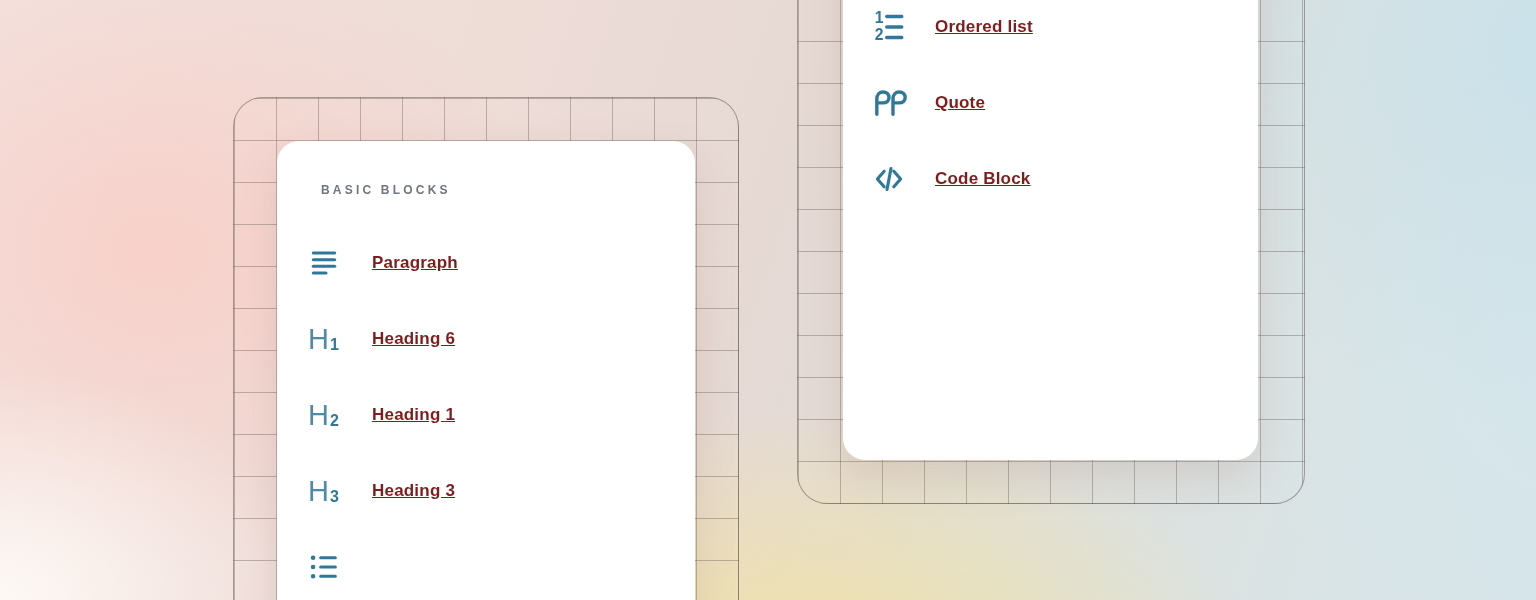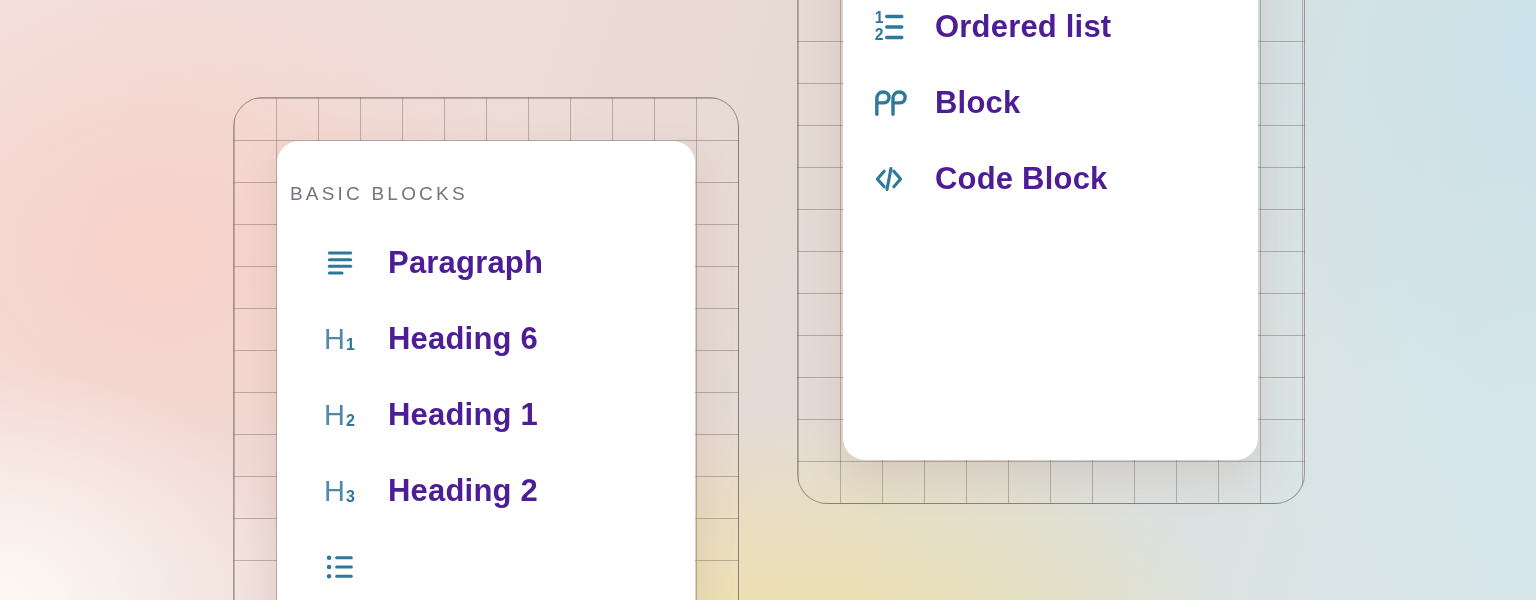--- a/index.html
+++ b/index.html
@@ -28,39 +28,39 @@
   }
   .grid-left{left:233px;top:97px;width:504px;height:540px;}
   .grid-right{left:797px;top:-128px;width:506px;height:630px;}
   .card{
     position:absolute;background:#ffffff;border-radius:22px;
     box-shadow:0 16px 42px rgba(140,95,80,0.16);
   }
   .card-left{left:277px;top:141px;width:418px;height:500px;}
   .card-right{left:843px;top:-84px;width:415px;height:544px;}
   .card-header{
-    position:absolute;top:42px;left:13px;
-    font-size:19px;font-weight:400;letter-spacing:3.2px;
+    position:absolute;top:42px;left:44px;
+    font-size:12px;font-weight:700;letter-spacing:3.2px;
     color:#70767f;white-space:nowrap;
   }
   .rows{position:absolute;left:0;right:0;}
   .rows-left{top:84px;}
   .rows-right{top:73px;}
   .row{
-    height:76px;display:flex;align-items:center;padding-left:47px;
+    height:76px;display:flex;align-items:center;padding-left:31px;
     cursor:pointer;
   }
   .rows-right .row{padding-left:28px;}
   .icon{
     width:44px;display:flex;align-items:center;justify-content:flex-start;
     color:#2e7899;flex:0 0 44px;
   }
   .label{
-    margin-left:20px;font-size:31px;font-weight:700;color:#4c1d95;
-    white-space:nowrap;letter-spacing:0.2px;
+    margin-left:20px;font-size:17px;font-weight:700;color:#7f1d1d;
+    white-space:nowrap;letter-spacing:0.2px;text-decoration:underline;
   }
   .h-icon{font-size:29px;line-height:1;color:#4f8ba9;font-weight:500;}
   .h-icon .h-sub{
     font-size:16px;font-weight:700;color:#2e7899;
     position:relative;top:6px;margin-left:1px;
   }
   svg{display:block;}
 </style>
 </head>
 <body>
@@ -100,21 +100,21 @@
             <span class="h-sub">2</span>
           </span>
         <span class="label">Heading 1</span>
       </div>
 
       <div class="row">
         <span class="icon h-icon">
             <span>H</span>
             <span class="h-sub">3</span>
           </span>
-        <span class="label">Heading 2</span>
+        <span class="label">Heading 3</span>
       </div>
 
       <div class="row">
         <span class="icon">
           <svg width="32" height="32" viewBox="0 0 24 24" fill="none" stroke="currentColor" stroke-width="2.3" stroke-linecap="round">
             <path d="M9.5 5h11M9.5 12h11M9.5 19h11"></path>
             <path d="M3.8 5h.01M3.8 12h.01M3.8 19h.01" stroke-width="3.4"></path>
           </svg>
         </span>
       </div>
@@ -139,21 +139,21 @@
 
 
 
       <div class="row">
         <span class="icon">
           <svg width="40" height="34" viewBox="0 0 28 24" fill="none" stroke="currentColor" stroke-width="2.4" stroke-linecap="round" stroke-linejoin="round">
             <path d="M4 20 L4 9.2 C4 6 5.8 4.2 8.4 4.2 C11 4.2 12.6 5.8 12.6 8.1 C12.6 10.4 11 11.9 8.4 11.9 L4 11.9"></path>
             <path d="M15.4 20 L15.4 9.2 C15.4 6 17.2 4.2 19.8 4.2 C22.4 4.2 24 5.8 24 8.1 C24 10.4 22.4 11.9 19.8 11.9 L15.4 11.9"></path>
           </svg>
         </span>
-        <span class="label">Block</span>
+        <span class="label">Quote</span>
       </div>
 
       <div class="row">
         <span class="icon">
           <svg width="36" height="34" viewBox="0 0 24 24" fill="none" stroke="currentColor" stroke-width="2.2" stroke-linecap="round" stroke-linejoin="round">
             <path d="M8.6 6.5L3.8 12l4.8 5.5"></path>
             <path d="M15.4 6.5L20.2 12l-4.8 5.5"></path>
             <path d="M13.4 4.6l-2.8 14.8"></path>
           </svg>
         </span>

